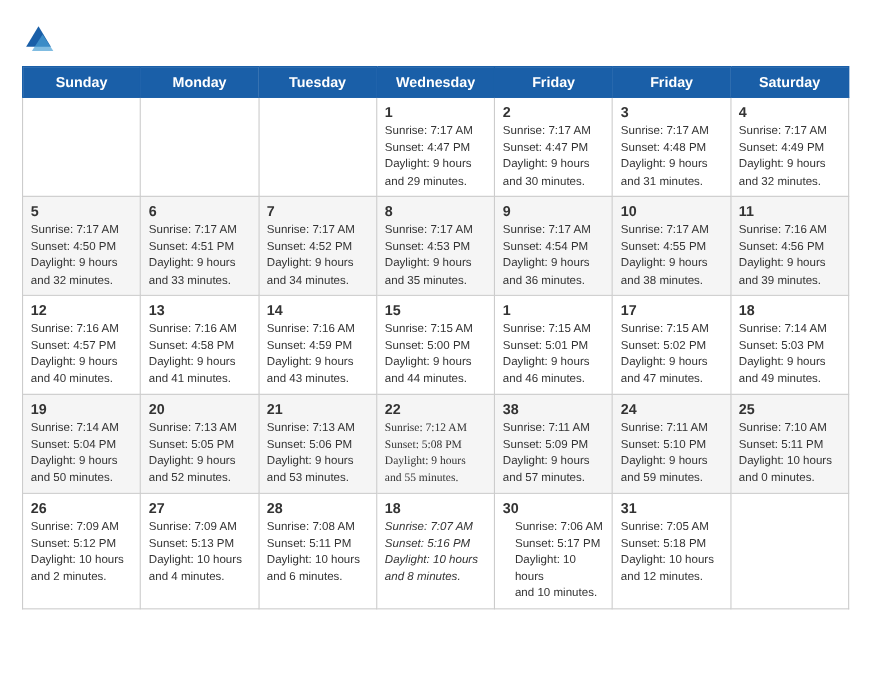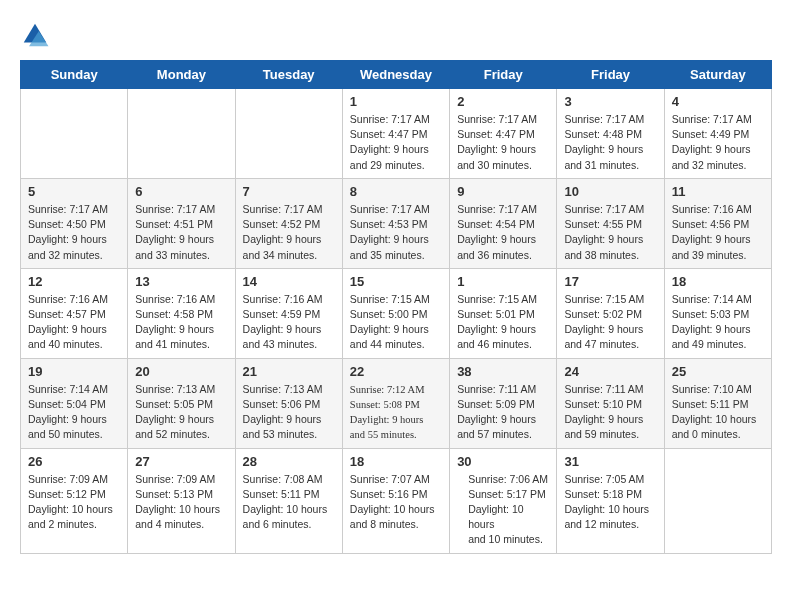--- a/index.html
+++ b/index.html
@@ -328,21 +328,21 @@
         </td>
         <td>
           <div class="day-num">28</div>
           <div class="day-info" style="white-space: pre-line;">Sunrise: 7:08 AM
 Sunset: 5:11 PM
 Daylight: 10 hours
 and 6 minutes.</div>
         </td>
         <td>
           <div class="day-num">18</div>
-          <div class="day-info" style="white-space: pre-line;">Sunrise: 7:07 AM
+          <div class="day-info" style="white-space: pre-line; font-style: italic;">Sunrise: 7:07 AM
 Sunset: 5:16 PM
 Daylight: 10 hours
 and 8 minutes.</div>
         </td>
         <td>
           <div class="day-num">30</div>
           <div class="day-info" style="white-space: pre-line; margin-left: 11px;">Sunrise: 7:06 AM
 Sunset: 5:17 PM
 Daylight: 10 hours
 and 10 minutes.</div>

